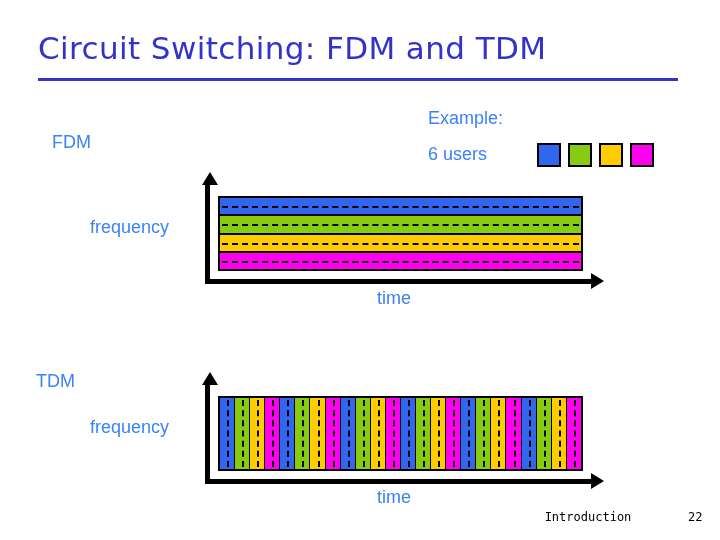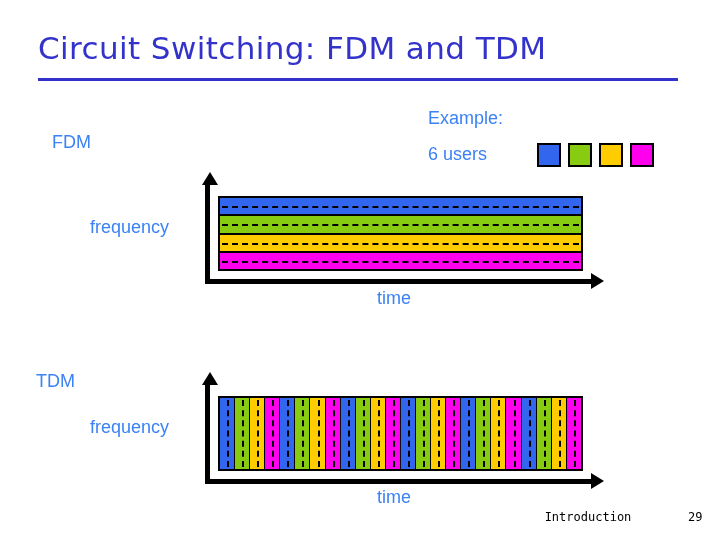--- a/index.html
+++ b/index.html
@@ -307,14 +307,14 @@
       </div>
     </div>
 </div>
 
 <div id="label-freq-tdm" class="plain-label">frequency</div>
 
 <div id="label-time-tdm" class="plain-label">time</div>
 
 <div id="footer">
   <span id="footer-section">Introduction</span>
-  <span id="footer-page">29</span>
+  <span id="footer-page">22</span>
 </div>
 
 </body></html>

